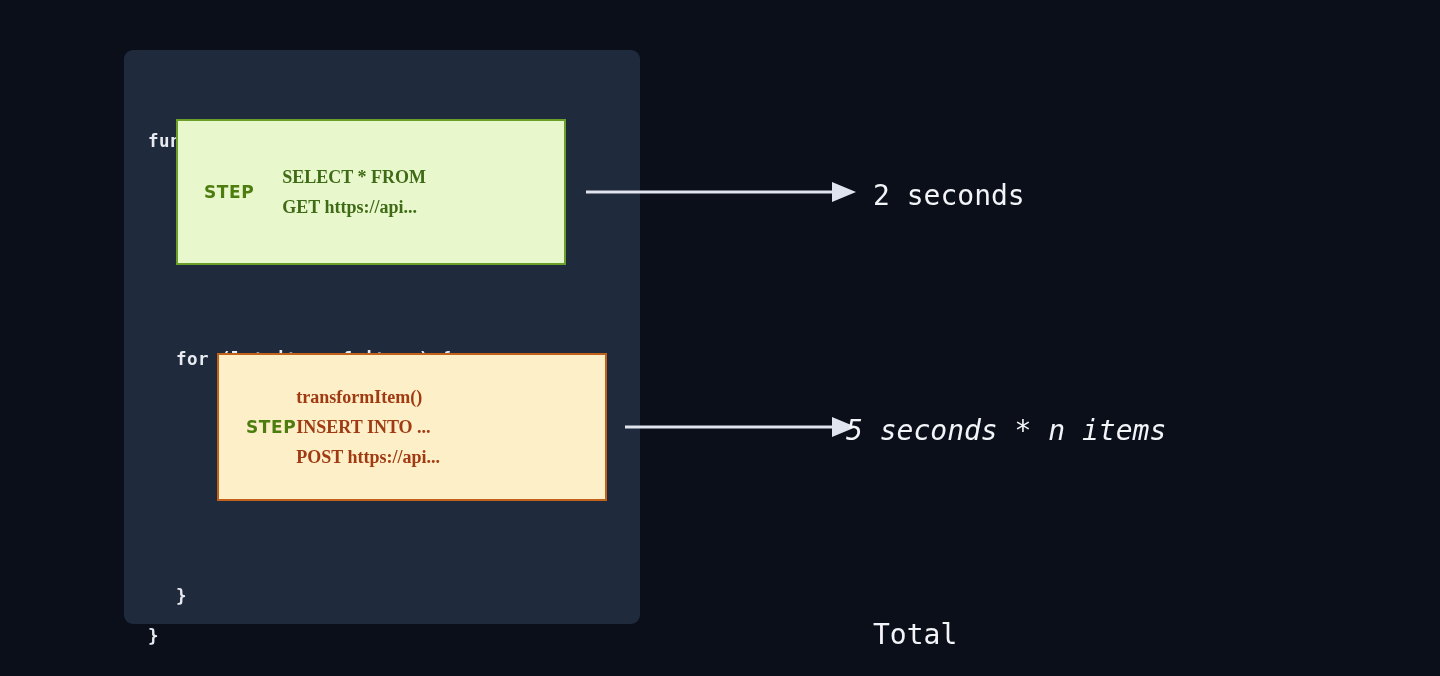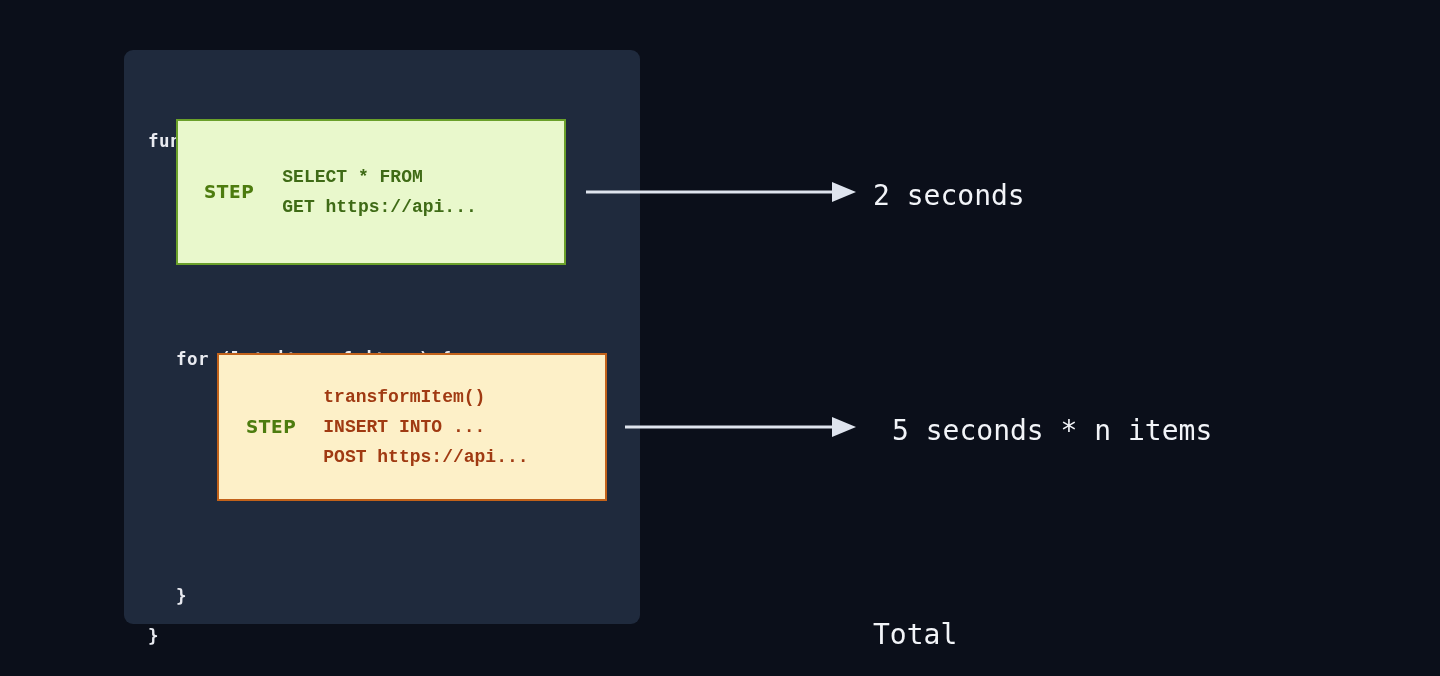--- a/index.html
+++ b/index.html
@@ -73,34 +73,33 @@
     font-weight: bold;
     color: #4d7c0f;
     letter-spacing: 0.6px;
     white-space: pre;
     flex: 0 0 auto;
   }
   #step-box-1 .step-label { margin-left: 26px; }
   #step-box-2 .step-label { margin-left: 27px; }
 
   .step-code {
-    font-family: Liberation Mono, monospace;
+    font-family: Liberation Serif, serif;
     font-size: 18px;
     font-weight: bold;
     line-height: 30px;
     white-space: pre;
     flex: 0 0 auto;
   }
   #step-box-1 .step-code {
     color: #3f6b16;
     margin-left: 28px;
   }
   #step-box-2 .step-code {
     color: #a03a12;
-    margin-left: 27px;
   }
 
   
   .arrow-svg {
     position: absolute;
     overflow: visible;
   }
   #arrow-1 { left: 586px; top: 178px; }
   #arrow-2 { left: 625px; top: 413px; }
 
@@ -108,21 +107,21 @@
   .annotation {
     position: absolute;
     font-family: "DejaVu Sans Mono", monospace;
     font-size: 28px;
     color: #f2f4f8;
     white-space: pre;
     letter-spacing: 0px;
     line-height: 40px;
   }
   #annotation-1 { left: 873px; top: 176px; }
-  #annotation-2 { left: 892px; top: 411px; }
+  #annotation-2 { left: 846px; top: 411px; font-style: italic; }
   #annotation-total { left: 873px; top: 535px; }
 </style>
 </head>
 <body>
 
 <div id="canvas">
 
   <div id="code-panel">
 
     <div class="code-line" id="line-function">function () {</div>

